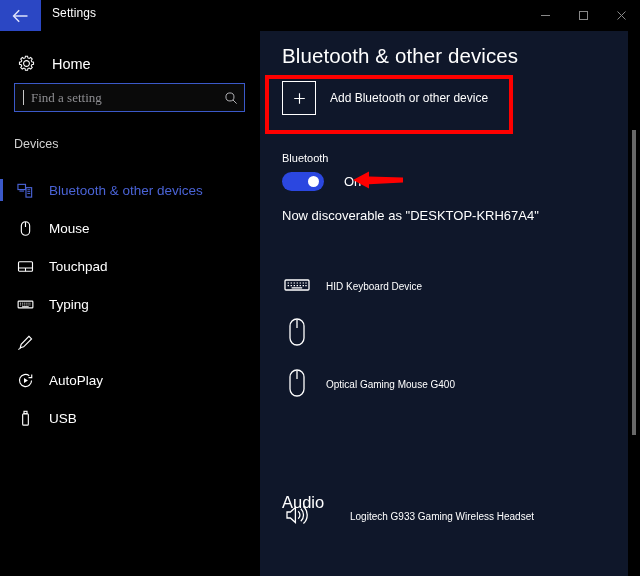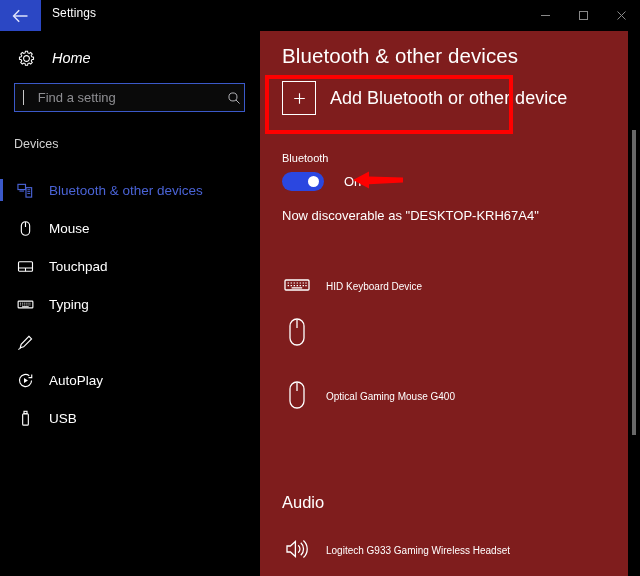--- a/index.html
+++ b/index.html
@@ -12,21 +12,21 @@
     height: 576px;
     overflow: hidden;
     font-family: "Liberation Sans", sans-serif;
     color: #ffffff;
     -webkit-font-smoothing: antialiased;
   }
   .window {
     position: relative;
     width: 640px;
     height: 576px;
-    background: #7f1d1d;
+    background: #0f172a;
     overflow: hidden;
   }
 
   
   .titlebar {
     position: absolute;
     top: 0; left: 0;
     width: 640px;
     height: 31px;
     background: #000000;
@@ -74,24 +74,23 @@
     top: 31px; left: 0;
     width: 260px;
     height: 545px;
     background: #000000;
   }
   .home-row {
     position: absolute;
     top: 13px;
     left: 14px;
     display: flex;
-    align-items: center;
+    align-items: flex-end;
     height: 28px;
     cursor: pointer;
-    font-style: italic;
   }
   .home-row .ico { width: 24px; display:flex; align-items:center; justify-content:center; }
   .home-row .label {
     margin-left: 14px;
     font-size: 14.5px;
     color: #ffffff;
   }
 
   .search-wrap {
     position: absolute;
@@ -111,24 +110,24 @@
     height: 15px;
     background: #c9c9c9;
     margin-left: 8px;
   }
   .search-input {
     flex: 1;
     border: none;
     outline: none;
     background: transparent;
     color: #ffffff;
-    font-family: Liberation Sans, sans-serif;
+    font-family: Liberation Serif, serif;
     font-size: 13px;
     padding: 0 0 0 3px;
-    margin: 11px;
+    margin: 4px;
   }
   .search-input::placeholder { color: #8e8e92; opacity: 1; }
   .search-icon-btn {
     width: 26px;
     display: flex;
     align-items: center;
     justify-content: center;
     cursor: pointer;
   }
 
@@ -209,21 +208,21 @@
     height: 34px;
     border: 1.6px solid #ffffff;
     box-sizing: border-box;
     display: flex;
     align-items: center;
     justify-content: center;
     flex: none;
   }
   .add-device-row .label {
     margin-left: 14px;
-    font-size: 18px;
+    font-size: 12px;
     color: #ffffff;
   }
 
   .bt-label {
     position: absolute;
     top: 121px;
     left: 22px;
     font-size: 11px;
     color: #ffffff;
   }
@@ -525,36 +524,36 @@
 
     <div class="device-row" style="top:286px;">
       <span class="ico">
         <svg width="22" height="30" viewBox="0 0 22 30">
           <rect x="4" y="2" width="14" height="26" rx="7" fill="none" stroke="#ffffff" stroke-width="1.3"></rect>
           <path d="M11 2.6 L11 11" stroke="#ffffff" stroke-width="1.3"></path>
         </svg>
       </span>
     </div>
 
-    <div class="device-row" style="top:337px;margin-top:12px;">
+    <div class="device-row" style="top:337px;">
       <span class="ico">
         <svg width="22" height="30" viewBox="0 0 22 30">
           <rect x="4" y="2" width="14" height="26" rx="7" fill="none" stroke="#ffffff" stroke-width="1.3"></rect>
           <path d="M11 2.6 L11 11" stroke="#ffffff" stroke-width="1.3"></path>
         </svg>
       </span>
       <span class="texts">
         <span class="name">Optical Gaming Mouse G400</span>
       </span>
     </div>
 
 
     <div class="group-heading" style="top:462px;">Audio</div>
 
-    <div class="device-row" style="top:506px;">
+    <div class="device-row" style="top:472px;gap:24px;">
       <span class="ico">
         <svg width="26" height="24" viewBox="0 0 26 24">
           <path d="M3 9 h3.4 L11.4 4.4 v15.2 L6.4 15 H3 Z" fill="none" stroke="#ffffff" stroke-width="1.3"></path>
           <path d="M14.2 8.2 a5 5 0 0 1 0 7.6" fill="none" stroke="#ffffff" stroke-width="1.3"></path>
           <path d="M16.8 5.8 a8.4 8.4 0 0 1 0 12.4" fill="none" stroke="#ffffff" stroke-width="1.3"></path>
           <path d="M19.4 3.4 a11.6 11.6 0 0 1 0 17.2" fill="none" stroke="#ffffff" stroke-width="1.3"></path>
         </svg>
       </span>
       <span class="texts">
         <span class="name">Logitech G933 Gaming Wireless Headset</span>

